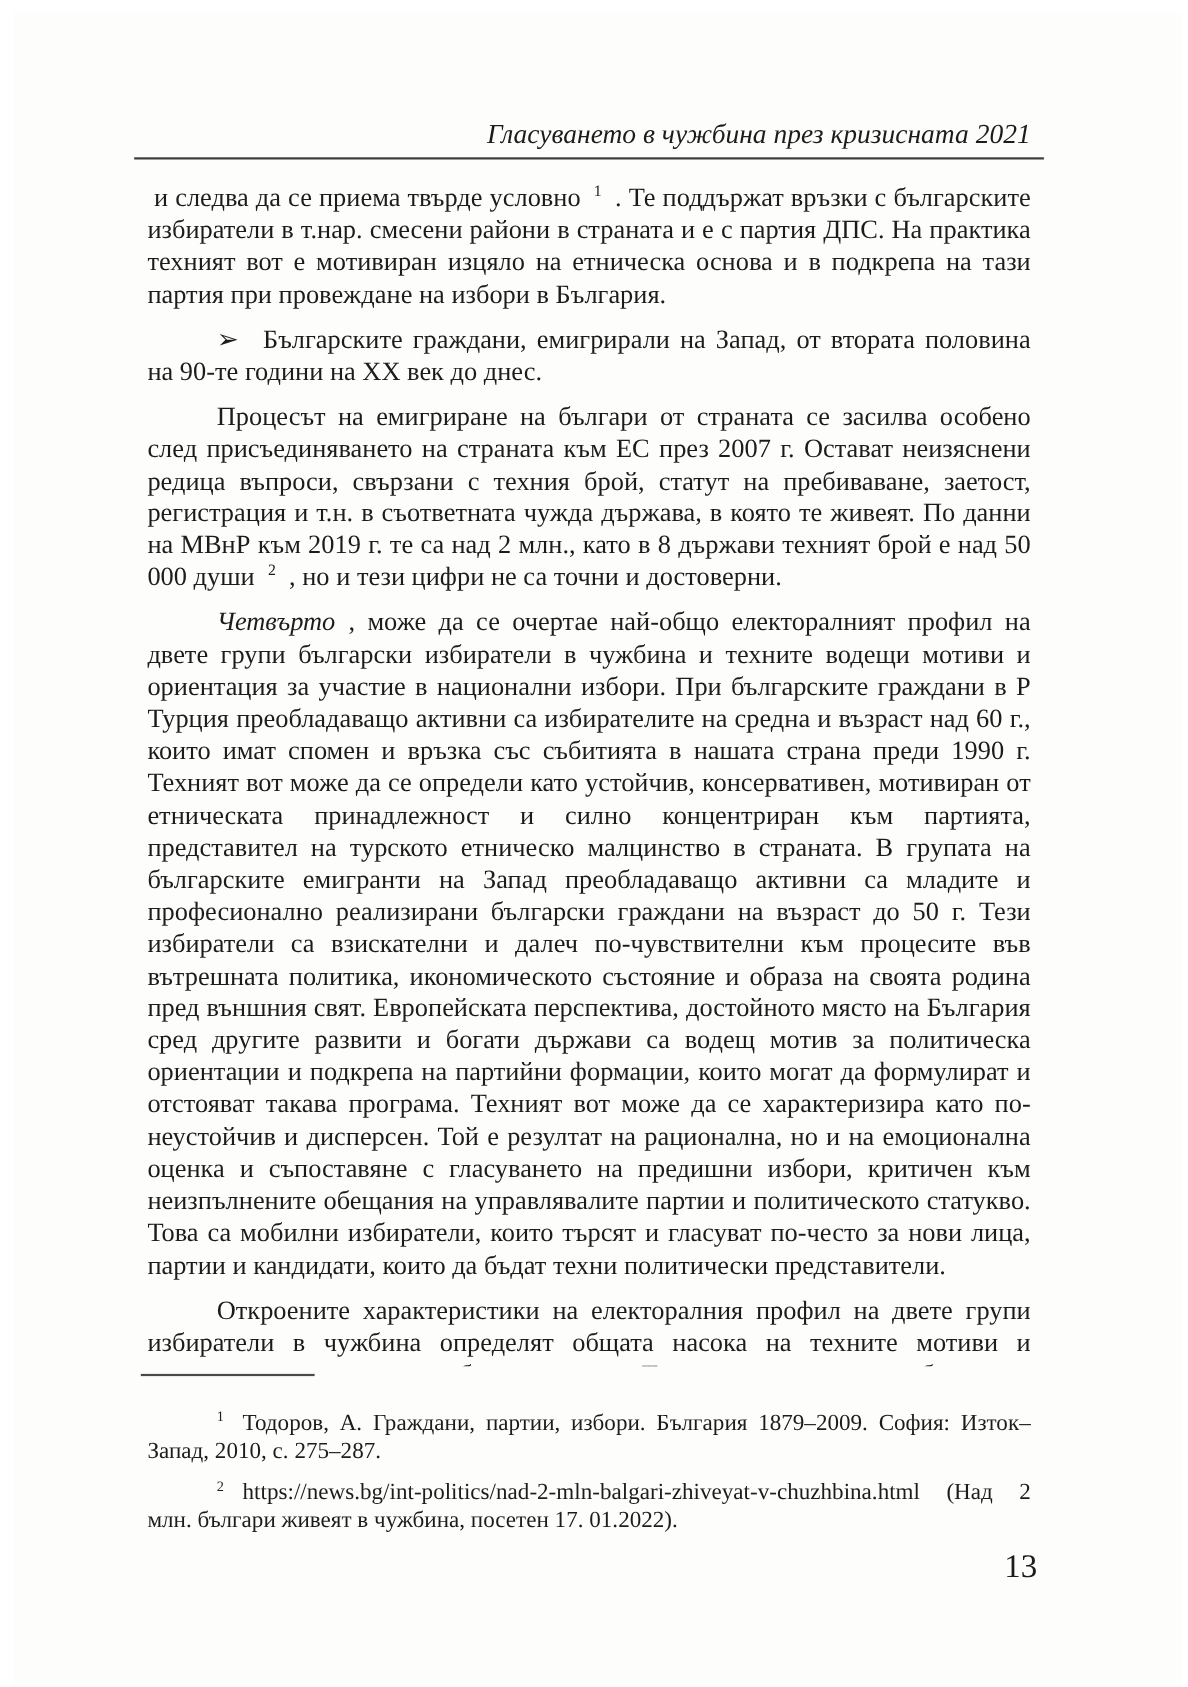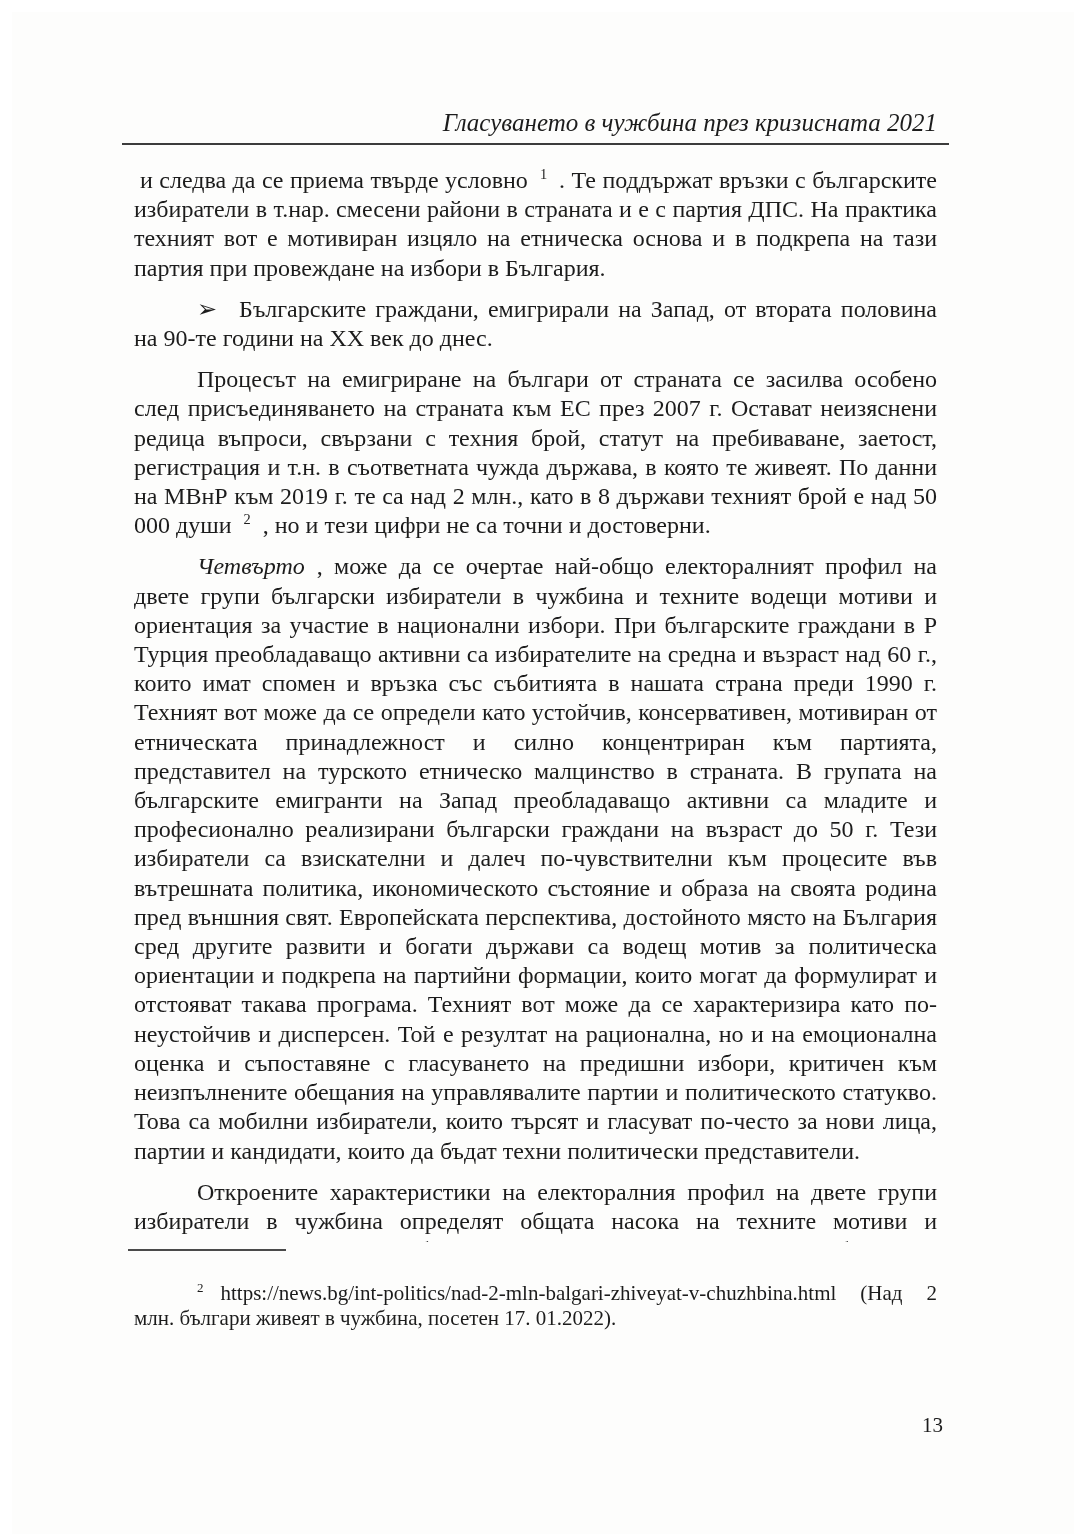--- a/index.html
+++ b/index.html
@@ -61,21 +61,21 @@
     font-size:0.62em;
     line-height:0;
     vertical-align:super;
     margin-right:5px;
   }
   .page-number {
     position:absolute;
     top:1393px; left:110px;
     width:827px;
     text-align:right;
-    font-size:21px;
+    font-size:30px;
     line-height:28px;
   }
 </style>
 </head>
 <body>
 
 <div class="page">
 
   <header class="running-header">
     <span>Гласуването в чужбина през кризисната 2021</span>
@@ -91,20 +91,21 @@
 
     <p><span class="lead-italic">Четвърто</span><span>, може да се очертае най-общо електоралният профил на двете групи български избиратели в чужбина и техните водещи мотиви и ориентация за участие в национални избори. При българските граждани в Р Турция преобладаващо активни са избирателите на средна и възраст над 60 г., които имат спомен и връзка със събитията в нашата страна преди 1990 г. Техният вот може да се определи като устойчив, консервативен, мотивиран от етническата принадлежност и силно концентриран към партията, представител на турското етническо малцинство в страната. В групата на българските емигранти на Запад преобладаващо активни са младите и професионално реализирани български граждани на възраст до 50 г. Тези избиратели са взискателни и далеч по-чувствителни към процесите във вътрешната политика, икономическото състояние и образа на своята родина пред външния свят. Европейската перспектива, достойното място на България сред другите развити и богати държави са водещ мотив за политическа ориентации и подкрепа на партийни формации, които могат да формулират и отстояват такава програма. Техният вот може да се характеризира като по-неустойчив и дисперсен. Той е резултат на рационална, но и на емоционална оценка и съпоставяне с гласуването на предишни избори, критичен към неизпълнените обещания на управлявалите партии и политическото статукво. Това са мобилни избиратели, които търсят и гласуват по-често за нови лица, партии и кандидати, които да бъдат техни политически представители.</span></p>
 
     <p><span>Откроените характеристики на електоралния профил на двете групи избиратели в чужбина определят общата насока на техните мотиви и ориентация за участие в изборния процес. Трите парламентарни избора през 2018 г. са основателен повод за тяхната емпирична проверка.</span></p>
 
   </main>
 
   <footer class="footnotes">
     <div class="fn-rule"></div>
 
+    <p><sup class="fn-sup">1</sup><span>Тодоров, А. Граждани, партии, избори. България 1879–2009. София: Изток–Запад, 2010, с. 275–287.</span></p>
 
 
     <p><sup class="fn-sup">2</sup><span>https://news.bg/int-politics/nad-2-mln-balgari-zhiveyat-v-chuzhbina.html (Над 2 млн. българи живеят в чужбина, посетен 17. 01.2022).</span></p>
   </footer>
 
   <div class="page-number">13</div>
 
 </div>
 
 </body></html>

